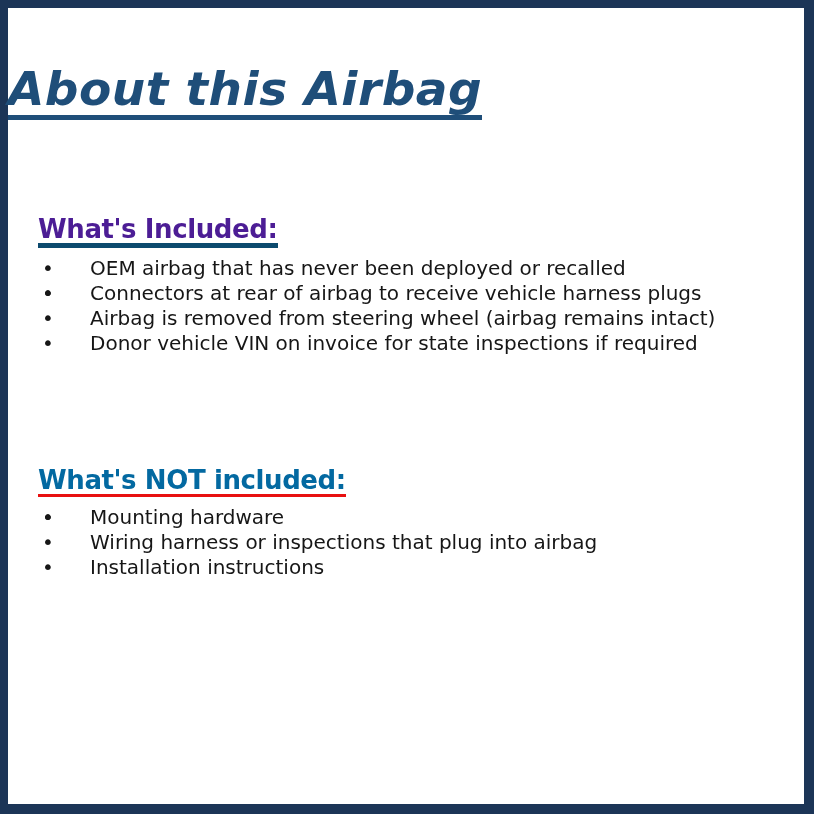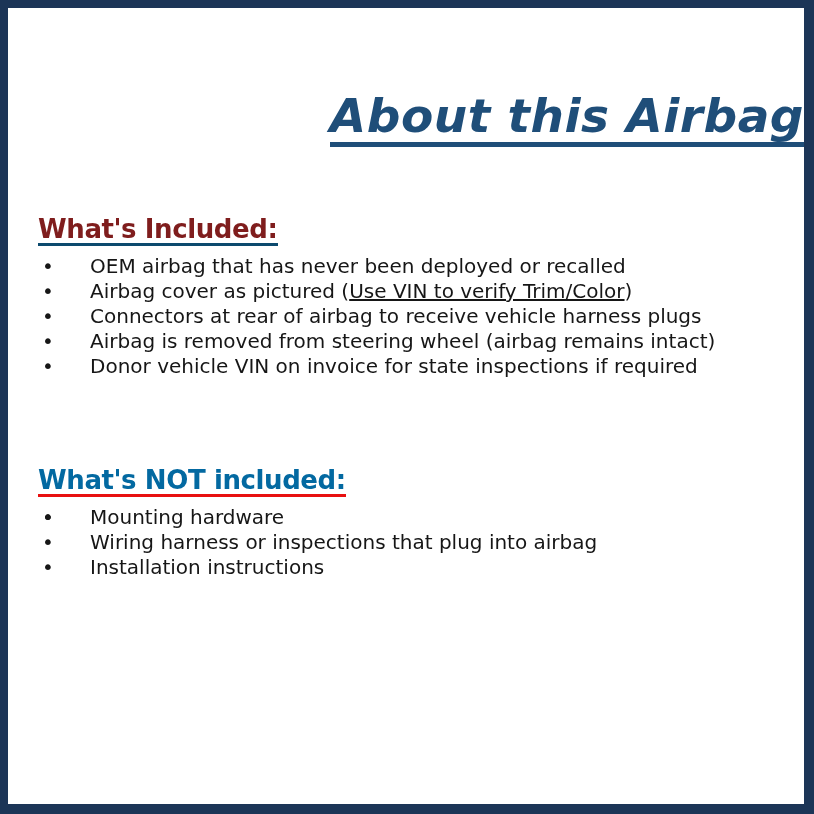--- a/index.html
+++ b/index.html
@@ -24,22 +24,22 @@
     border-left: 8px solid #1c3557;
     border-right: 10px solid #1c3557;
     border-bottom: 10px solid #1c3557;
   }
 
   
   .title-wrap {
     position: absolute;
     left: 0;
     right: 0;
-    top: 83px;
-    text-align: right;
+    top: 56px;
+    text-align: left;
   }
   .title-text {
     display: inline-block;
     font-family: "DejaVu Sans", sans-serif;
     font-size: 47px;
     font-weight: bold;
     font-style: italic;
     color: #1f4e79;
     letter-spacing: 0.5px;
     border-bottom: 5px solid #1f4e79;
@@ -61,22 +61,22 @@
     display: inline-block;
     font-family: "DejaVu Sans", sans-serif;
     font-size: 26px;
     font-weight: bold;
     line-height: 1.0;
     letter-spacing: -0.4px;
     padding-bottom: 1px;
     white-space: nowrap;
   }
   .section-heading.included {
-    color: #7f1d1d;
-    border-bottom: 3px solid #0c4a6e;
+    color: #4c1d95;
+    border-bottom: 5px solid #0c4a6e;
   }
   .section-heading.not-included {
     color: #0369a1;
     border-bottom: 3px solid #e81010;
   }
 
   .bullet-list {
     list-style: none;
     margin: 0;
     padding: 0;
@@ -108,21 +108,21 @@
 <div id="info-card">
 
   <div class="title-wrap">
     <span class="title-text">About this Airbag</span>
   </div>
 
   <div class="section" id="section-included">
     <div class="section-heading included">What's Included:</div>
     <ul class="bullet-list" id="list-included">
         <li class="bullet-item"><span class="bullet-marker">•</span><span class="bullet-text"><span>OEM airbag that has never been deployed or recalled</span></span></li>
-        <li class="bullet-item"><span class="bullet-marker">•</span><span class="bullet-text"><span>Airbag cover as pictured (</span><span class="u">Use VIN to verify Trim/Color</span><span>)</span></span></li>
+        <li class="bullet-item"><span class="bullet-marker">•</span></li>
         <li class="bullet-item"><span class="bullet-marker">•</span><span class="bullet-text"><span>Connectors at rear of airbag to receive vehicle harness plugs</span></span></li>
         <li class="bullet-item"><span class="bullet-marker">•</span><span class="bullet-text"><span>Airbag is removed from steering wheel (airbag remains intact)</span></span></li>
         <li class="bullet-item"><span class="bullet-marker">•</span><span class="bullet-text"><span>Donor vehicle VIN on invoice for state inspections if required</span></span></li>
       </ul>
   </div>
 
   <div class="section" id="section-not-included">
     <div class="section-heading not-included">What's NOT included:</div>
     <ul class="bullet-list" id="list-not-included">
         <li class="bullet-item"><span class="bullet-marker">•</span></li>

